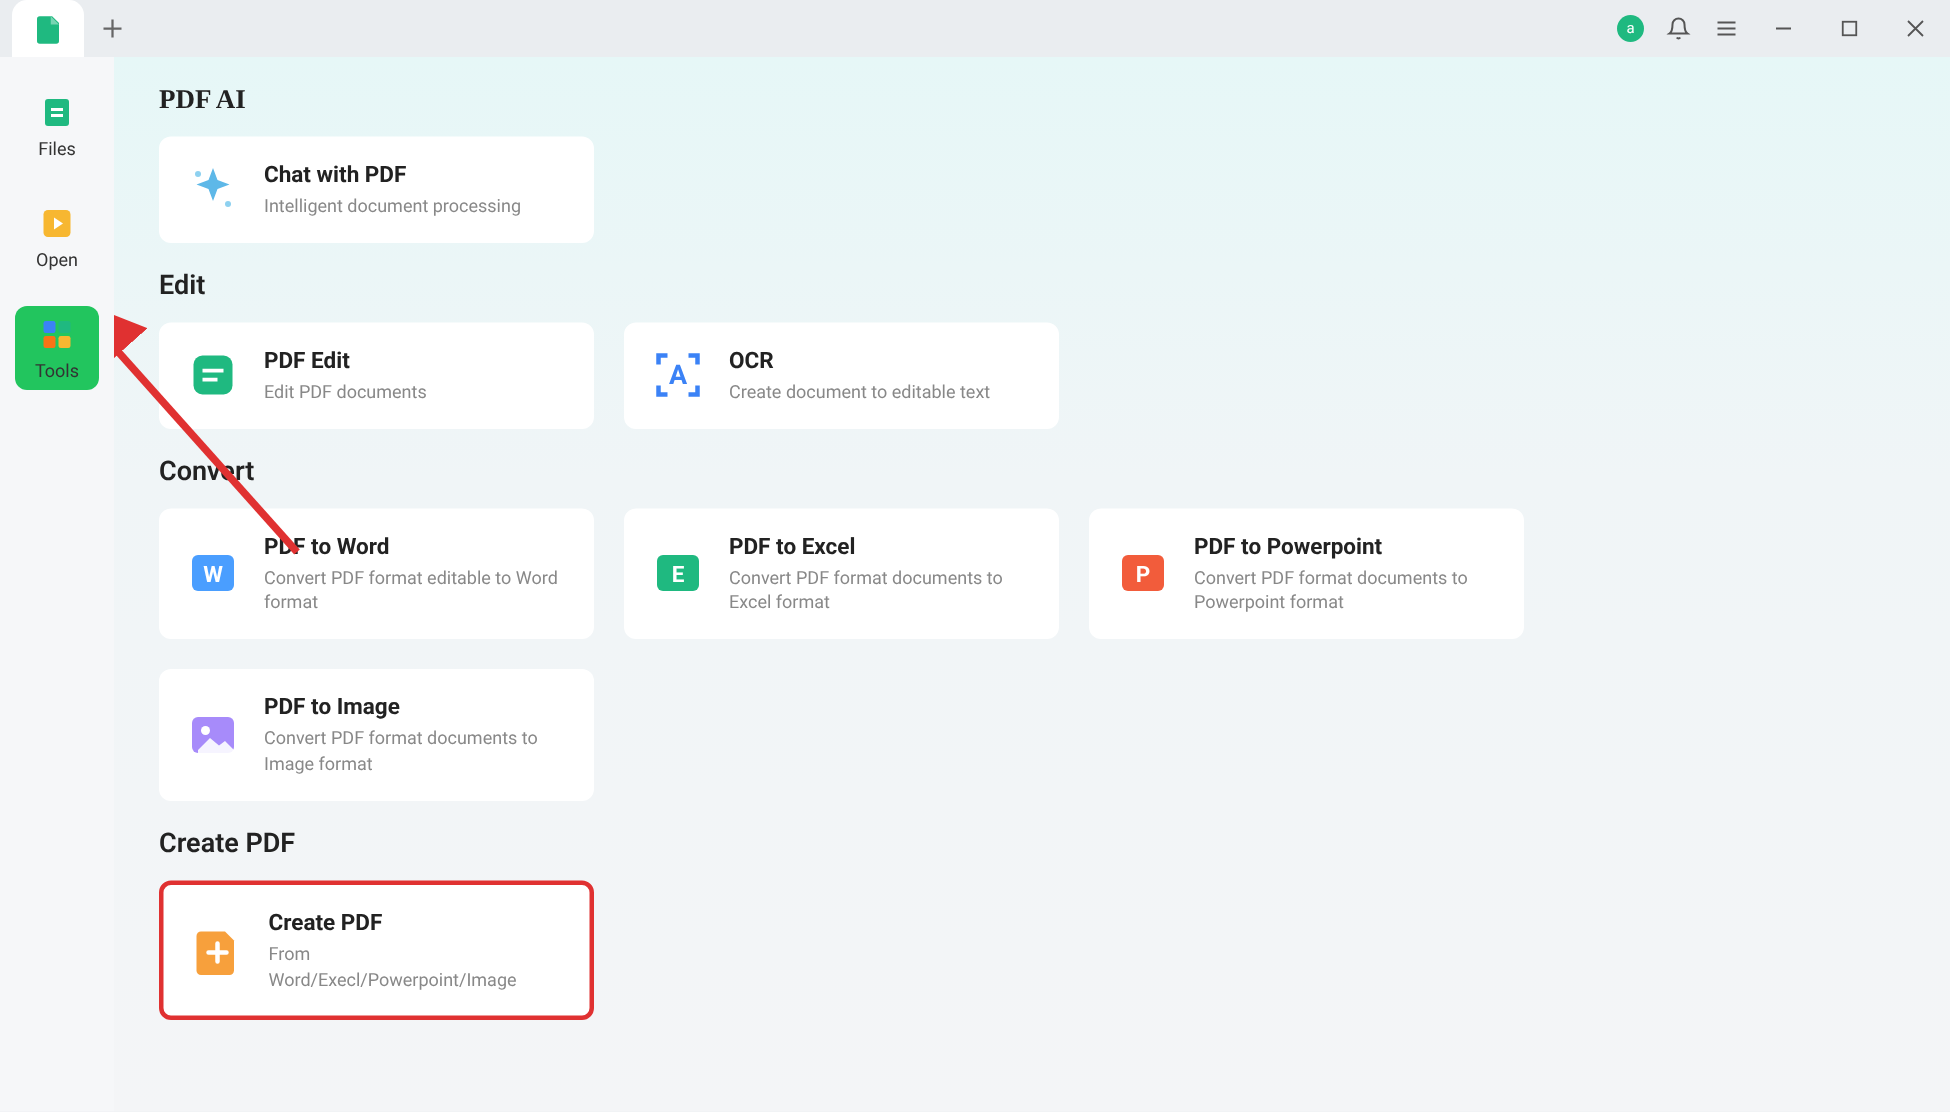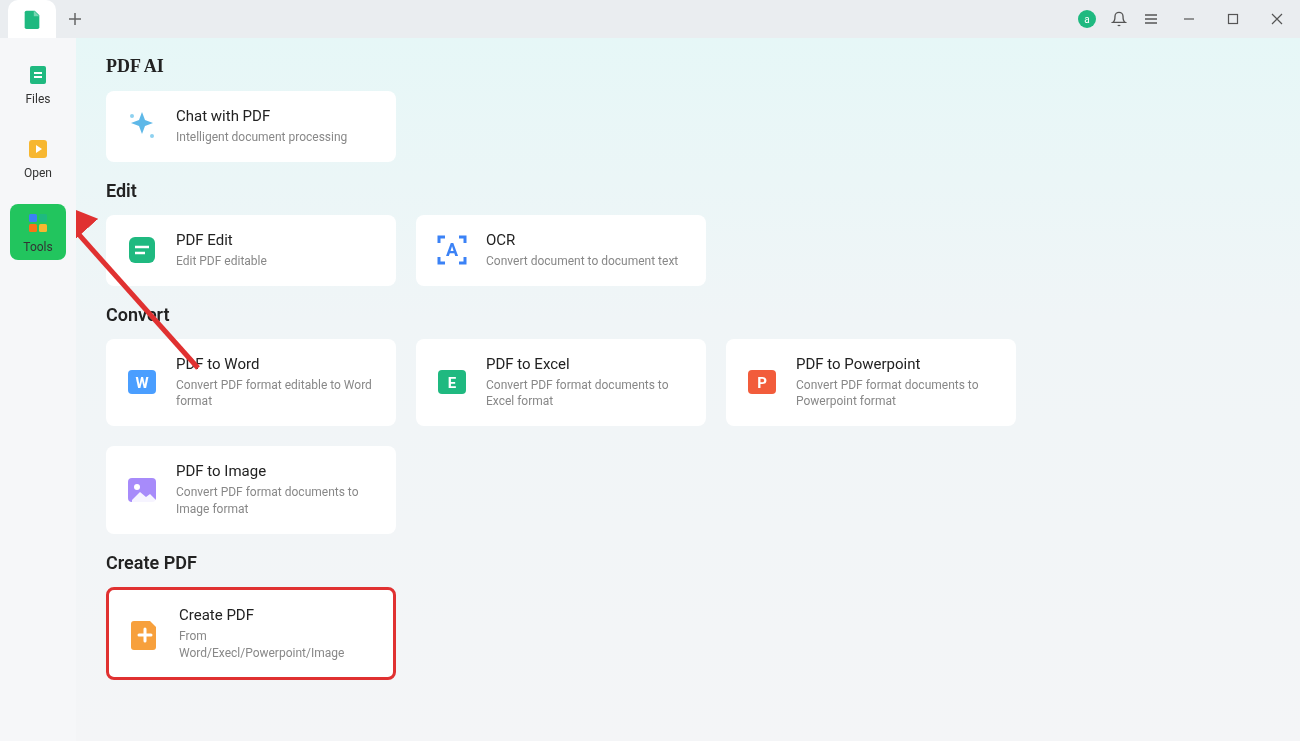--- a/index.html
+++ b/index.html
@@ -26,21 +26,21 @@
 .main { flex: 1; background: linear-gradient(180deg, #e6f7f7 0%, #f0f5f7 40%, #f4f5f7 100%); padding: 18px 30px; overflow-y:auto; position:relative; }
 
 .section-title { font-size: 18px; font-weight: 600; color: #222; margin-bottom: 14px; margin-top: 18px; }
 .section-title.first { margin-top: 0; font-family: Liberation Serif, serif; }
 
 .card-row { display: flex; gap: 20px; flex-wrap: wrap; }
 .card { width: 290px; background: #fff; border-radius: 8px; padding: 16px 18px; display: flex; align-items: center; gap: 16px; cursor:pointer; }
 .card.highlighted { border: 3px solid #e03131; }
 .card-icon { width: 36px; height: 36px; flex-shrink:0; display:flex; align-items:center; justify-content:center; }
 .card-text { flex:1; }
-.card-title { font-size: 15px; font-weight: 400; color: #222; margin-bottom: 4px; }
+.card-title { font-size: 15px; font-weight: 700; color: #222; margin-bottom: 4px; }
 .card-desc { font-size: 12px; color: #888; line-height: 1.4; }
 
 .arrow-annotation { position:absolute; pointer-events:none; }
 </style>
 </head>
 <body>
 
 <div class="titlebar">
   <div class="titlebar-left">
     <div class="app-tab">
@@ -151,33 +151,33 @@
     <div class="card-row">
       <div class="card">
         <div class="card-icon">
           <svg width="34" height="34" viewBox="0 0 34 34">
               <rect x="4" y="4" width="26" height="26" rx="6" fill="#1fb980"></rect>
               <path stroke="#fff" stroke-width="2.5" d="M10 14h14M10 20h10"></path>
             </svg>
         </div>
         <div class="card-text">
           <div class="card-title">PDF Edit</div>
-          <div class="card-desc">Edit PDF editable</div>
+          <div class="card-desc">Edit PDF documents</div>
         </div>
       </div>
       <div class="card">
         <div class="card-icon">
           <svg width="34" height="34" viewBox="0 0 34 34">
               <path stroke="#3b82f6" stroke-width="3" fill="none" d="M4 10V4h6M30 10V4h-6M4 24v6h6M30 24v6h-6"></path>
               <text x="17" y="23" font-size="18" font-weight="bold" fill="#3b82f6" text-anchor="middle">A</text>
             </svg>
         </div>
         <div class="card-text">
           <div class="card-title">OCR</div>
-          <div class="card-desc">Convert document to document text</div>
+          <div class="card-desc">Create document to editable text</div>
         </div>
       </div>
     </div>
 
     <div class="section-title">Convert</div>
     <div class="card-row">
       <div class="card">
         <div class="card-icon">
           <svg width="32" height="32" viewBox="0 0 32 32">
               <rect x="2" y="4" width="28" height="24" rx="4" fill="#4a9eff"></rect>

